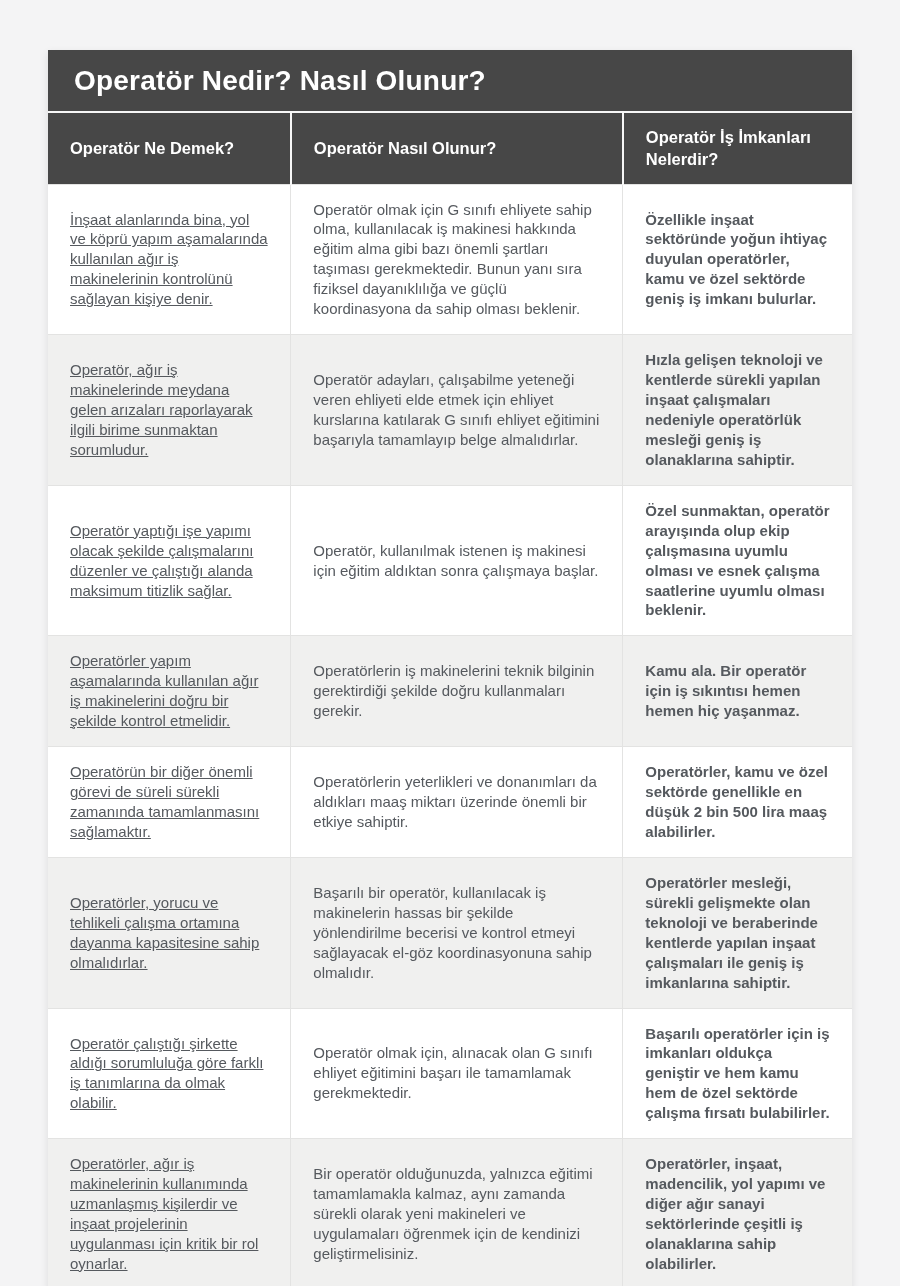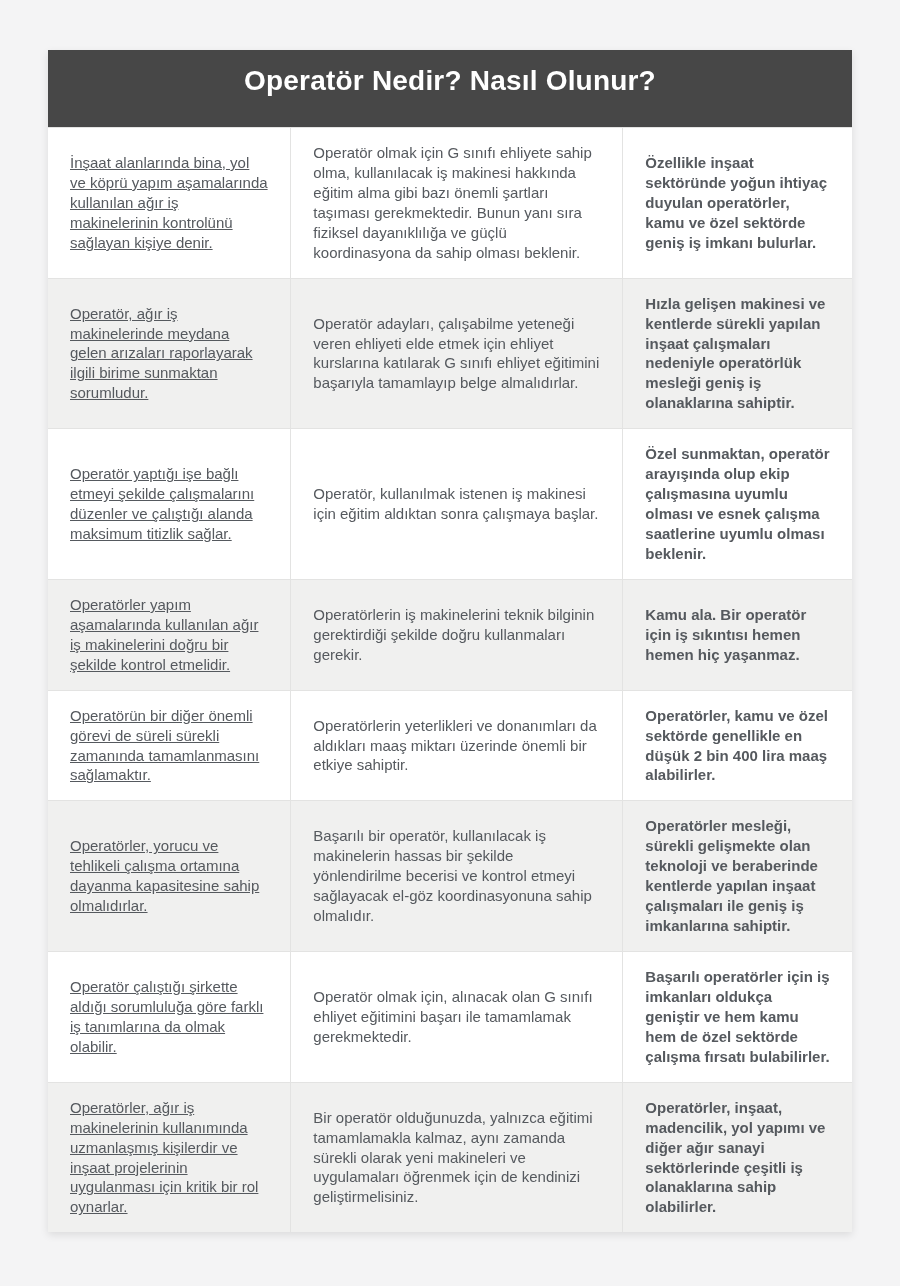--- a/index.html
+++ b/index.html
@@ -29,24 +29,24 @@
     width:100%;
     border-collapse:collapse;
     table-layout:fixed;
   }
   .col-1{width:30.2%;}
   .col-2{width:41.3%;}
   .col-3{width:28.5%;}
   .title-row th{
     background:var(--header-bg);
     color:var(--header-text);
-    text-align:center;
+    text-align:left;
     font-size:28px;
     font-weight:bold;
-    padding:15px 26px 30px 26px;
+    padding:15px 26px 14px 26px;
     letter-spacing:0.2px;
   }
   .head-row th{
     background:var(--header-bg);
     color:var(--header-text);
     text-align:left;
     vertical-align:middle;
     font-size:16.5px;
     font-weight:bold;
     line-height:1.35;
@@ -75,46 +75,51 @@
   <table class="info-table">
     <colgroup>
       <col class="col-1">
         <col class="col-2">
         <col class="col-3">
     </colgroup>
     <thead>
       <tr class="title-row">
         <th colspan="3">Operatör Nedir? Nasıl Olunur?</th>
       </tr>
+      <tr class="head-row">
+        <th>Operatör Ne Demek?</th>
+        <th>Operatör Nasıl Olunur?</th>
+        <th>Operatör İş İmkanları Nelerdir?</th>
+      </tr>
     </thead>
     <tbody>
       <tr>
         <td>İnşaat alanlarında bina, yol ve köprü yapım aşamalarında kullanılan ağır iş makinelerinin kontrolünü sağlayan kişiye denir.</td>
         <td>Operatör olmak için G sınıfı ehliyete sahip olma, kullanılacak iş makinesi hakkında eğitim alma gibi bazı önemli şartları taşıması gerekmektedir. Bunun yanı sıra fiziksel dayanıklılığa ve güçlü koordinasyona da sahip olması beklenir.</td>
         <td>Özellikle inşaat sektöründe yoğun ihtiyaç duyulan operatörler, kamu ve özel sektörde geniş iş imkanı bulurlar.</td>
       </tr>
       <tr>
         <td>Operatör, ağır iş makinelerinde meydana gelen arızaları raporlayarak ilgili birime sunmaktan sorumludur.</td>
         <td>Operatör adayları, çalışabilme yeteneği veren ehliyeti elde etmek için ehliyet kurslarına katılarak G sınıfı ehliyet eğitimini başarıyla tamamlayıp belge almalıdırlar.</td>
-        <td>Hızla gelişen makinesi ve kentlerde sürekli yapılan inşaat çalışmaları nedeniyle operatörlük mesleği geniş iş olanaklarına sahiptir.</td>
+        <td>Hızla gelişen teknoloji ve kentlerde sürekli yapılan inşaat çalışmaları nedeniyle operatörlük mesleği geniş iş olanaklarına sahiptir.</td>
       </tr>
       <tr>
-        <td>Operatör yaptığı işe bağlı etmeyi şekilde çalışmalarını düzenler ve çalıştığı alanda maksimum titizlik sağlar.</td>
+        <td>Operatör yaptığı işe yapımı olacak şekilde çalışmalarını düzenler ve çalıştığı alanda maksimum titizlik sağlar.</td>
         <td>Operatör, kullanılmak istenen iş makinesi için eğitim aldıktan sonra çalışmaya başlar.</td>
         <td>Özel sunmaktan, operatör arayışında olup ekip çalışmasına uyumlu olması ve esnek çalışma saatlerine uyumlu olması beklenir.</td>
       </tr>
       <tr>
         <td>Operatörler yapım aşamalarında kullanılan ağır iş makinelerini doğru bir şekilde kontrol etmelidir.</td>
         <td>Operatörlerin iş makinelerini teknik bilginin gerektirdiği şekilde doğru kullanmaları gerekir.</td>
         <td>Kamu ala. Bir operatör için iş sıkıntısı hemen hemen hiç yaşanmaz.</td>
       </tr>
       <tr>
         <td>Operatörün bir diğer önemli görevi de süreli sürekli zamanında tamamlanmasını sağlamaktır.</td>
         <td>Operatörlerin yeterlikleri ve donanımları da aldıkları maaş miktarı üzerinde önemli bir etkiye sahiptir.</td>
-        <td>Operatörler, kamu ve özel sektörde genellikle en düşük 2 bin 400 lira maaş alabilirler.</td>
+        <td>Operatörler, kamu ve özel sektörde genellikle en düşük 2 bin 500 lira maaş alabilirler.</td>
       </tr>
       <tr>
         <td>Operatörler, yorucu ve tehlikeli çalışma ortamına dayanma kapasitesine sahip olmalıdırlar.</td>
         <td>Başarılı bir operatör, kullanılacak iş makinelerin hassas bir şekilde yönlendirilme becerisi ve kontrol etmeyi sağlayacak el-göz koordinasyonuna sahip olmalıdır.</td>
         <td>Operatörler mesleği, sürekli gelişmekte olan teknoloji ve beraberinde kentlerde yapılan inşaat çalışmaları ile geniş iş imkanlarına sahiptir.</td>
       </tr>
       <tr>
         <td>Operatör çalıştığı şirkette aldığı sorumluluğa göre farklı iş tanımlarına da olmak olabilir.</td>
         <td>Operatör olmak için, alınacak olan G sınıfı ehliyet eğitimini başarı ile tamamlamak gerekmektedir.</td>
         <td>Başarılı operatörler için iş imkanları oldukça geniştir ve hem kamu hem de özel sektörde çalışma fırsatı bulabilirler.</td>

